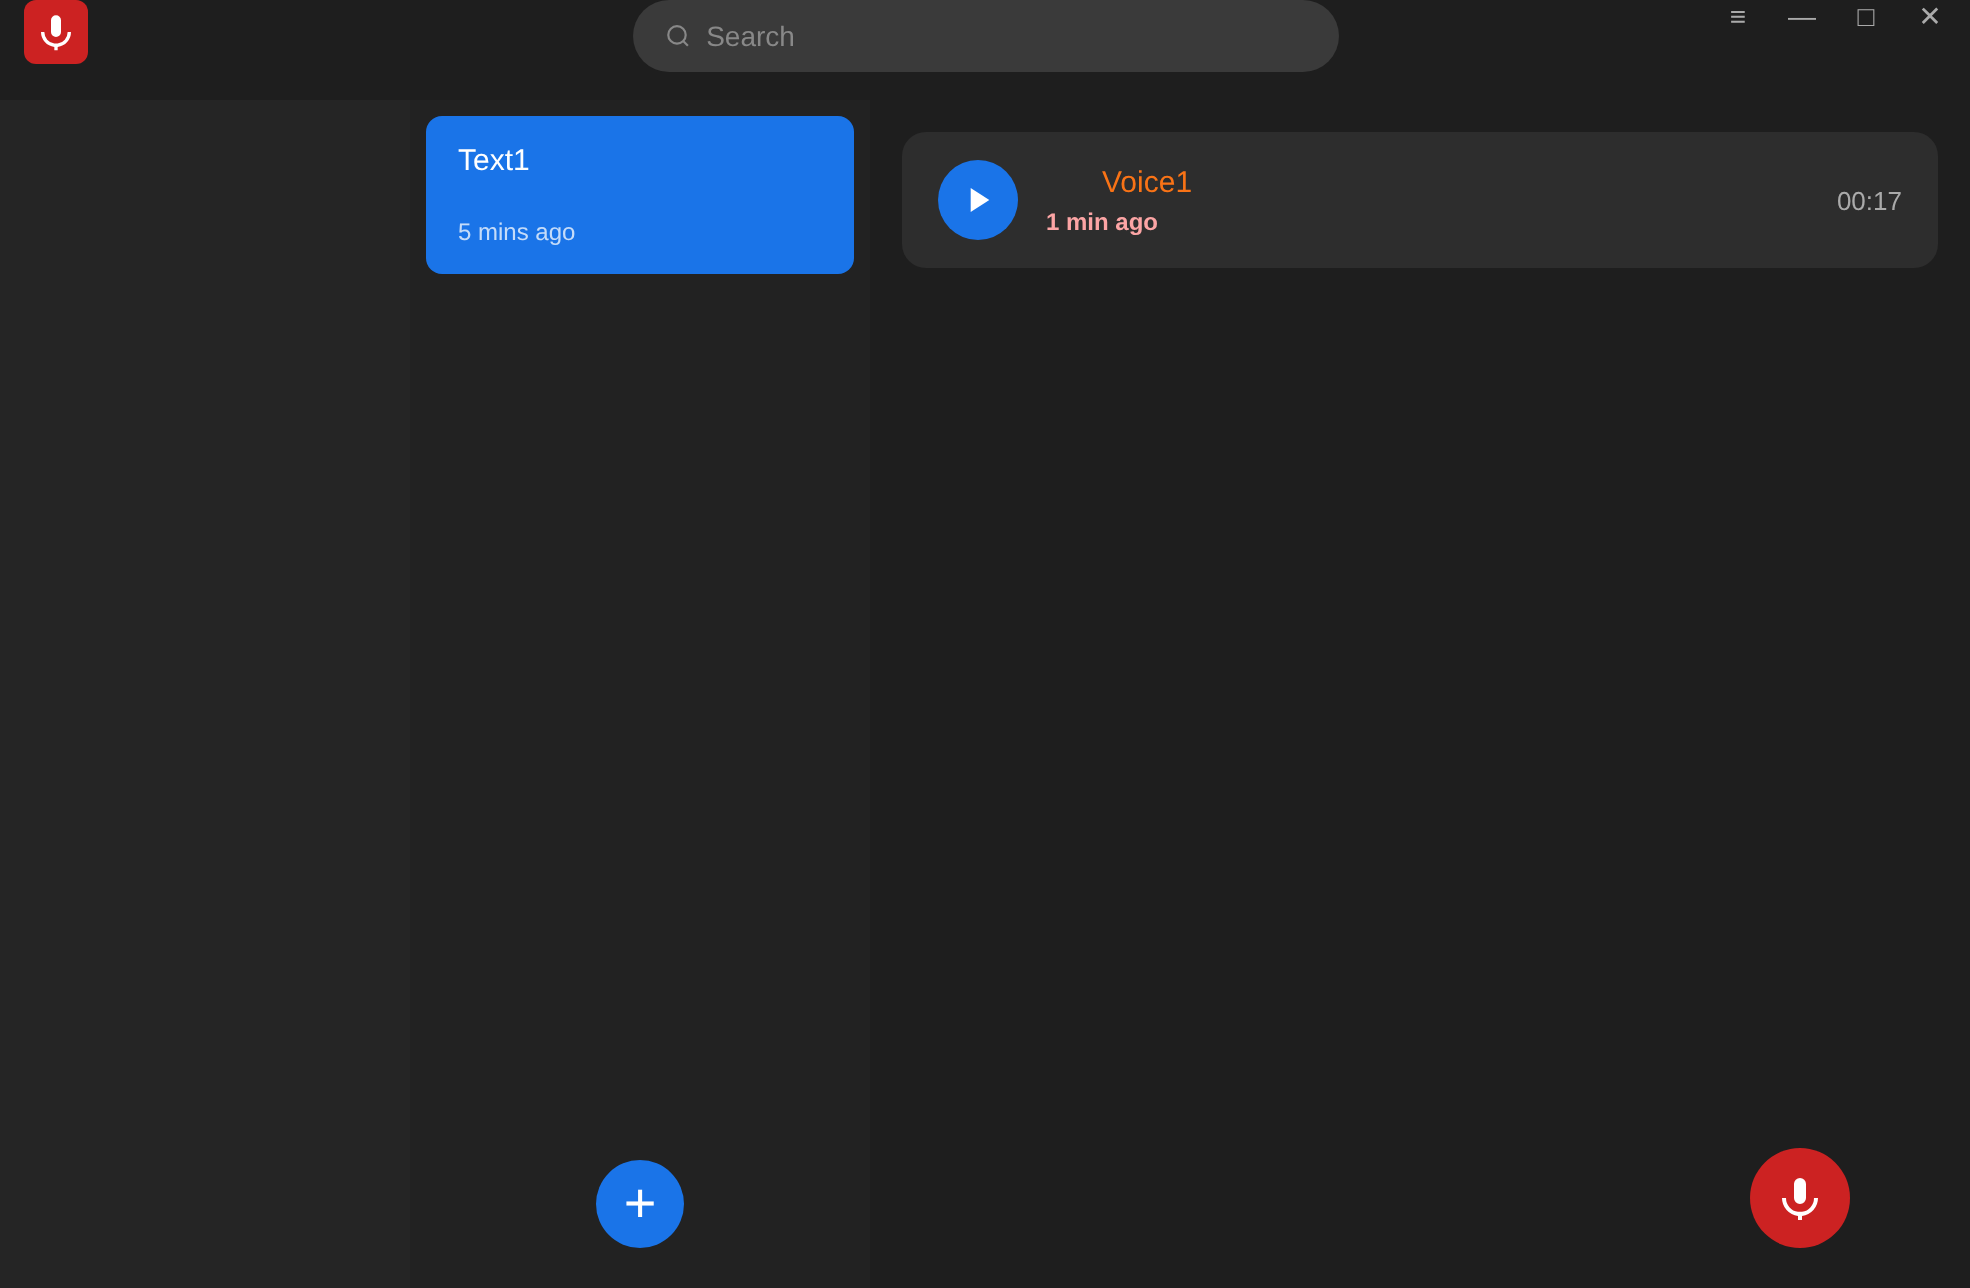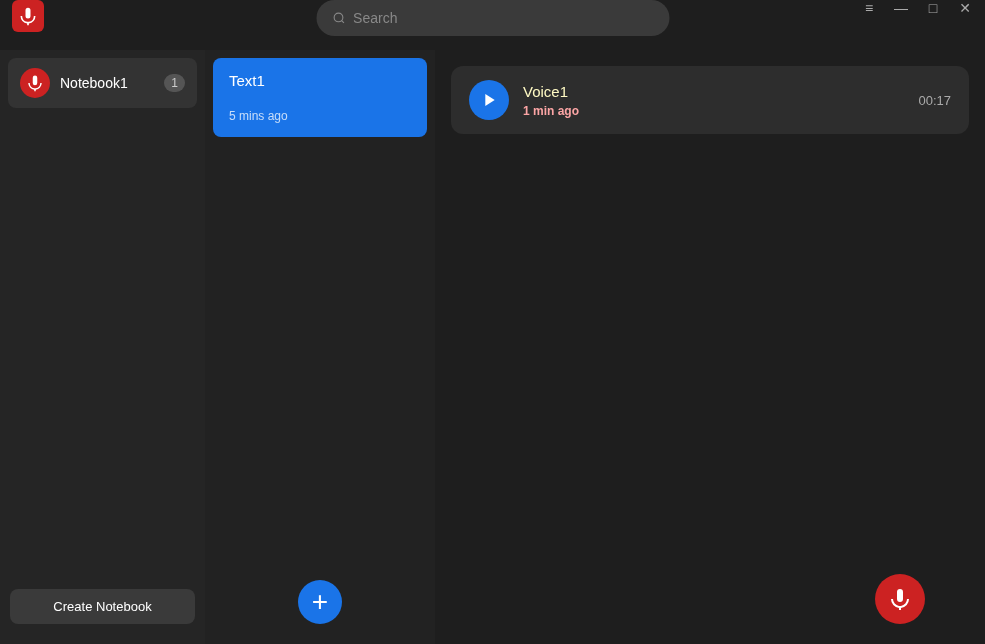--- a/index.html
+++ b/index.html
@@ -256,22 +256,23 @@
       margin-left: 2px;
     }
 
     .voice-info {
       flex: 1;
     }
 
     .voice-title {
       font-size: 15px;
       font-weight: 500;
-      color: #fef9c3;
+      color: #f97316;
       margin-bottom: 4px;
+      margin-left: 28px;
     }
 
     .voice-time {
       font-size: 12px;
       color: #fca5a5;
       font-weight: bold;
     }
 
     .voice-duration {
       font-size: 13px;
@@ -323,31 +324,21 @@
     <span class="window-control">≡</span>
     <span class="window-control">—</span>
     <span class="window-control">□</span>
     <span class="window-control">✕</span>
   </div>
 </div>
 
 <div class="main-layout">
 
   <div class="sidebar">
-    <div class="notebook-item">
-      <div class="notebook-avatar">
-        <svg viewBox="0 0 24 24" fill="white">
-          <path d="M12 2a3 3 0 0 1 3 3v7a3 3 0 0 1-6 0V5a3 3 0 0 1 3-3zm-1 16.93A7 7 0 0 1 5 12H3a9 9 0 0 0 8 8.94V23h2v-2.06A9 9 0 0 0 21 12h-2a7 7 0 0 1-6 6.93z"></path>
-        </svg>
-      </div>
-      <span class="notebook-name">Notebook1</span>
-      <span class="notebook-count">1</span>
-    </div>
-
-    <button class="create-notebook-btn">Create Notebook</button>
+
   </div>
 
   <div class="notes-list">
     <div class="note-card">
       <div class="note-title">Text1</div>
       <div class="note-time">5 mins ago</div>
     </div>
 
     <button class="add-note-btn">+</button>
   </div>

